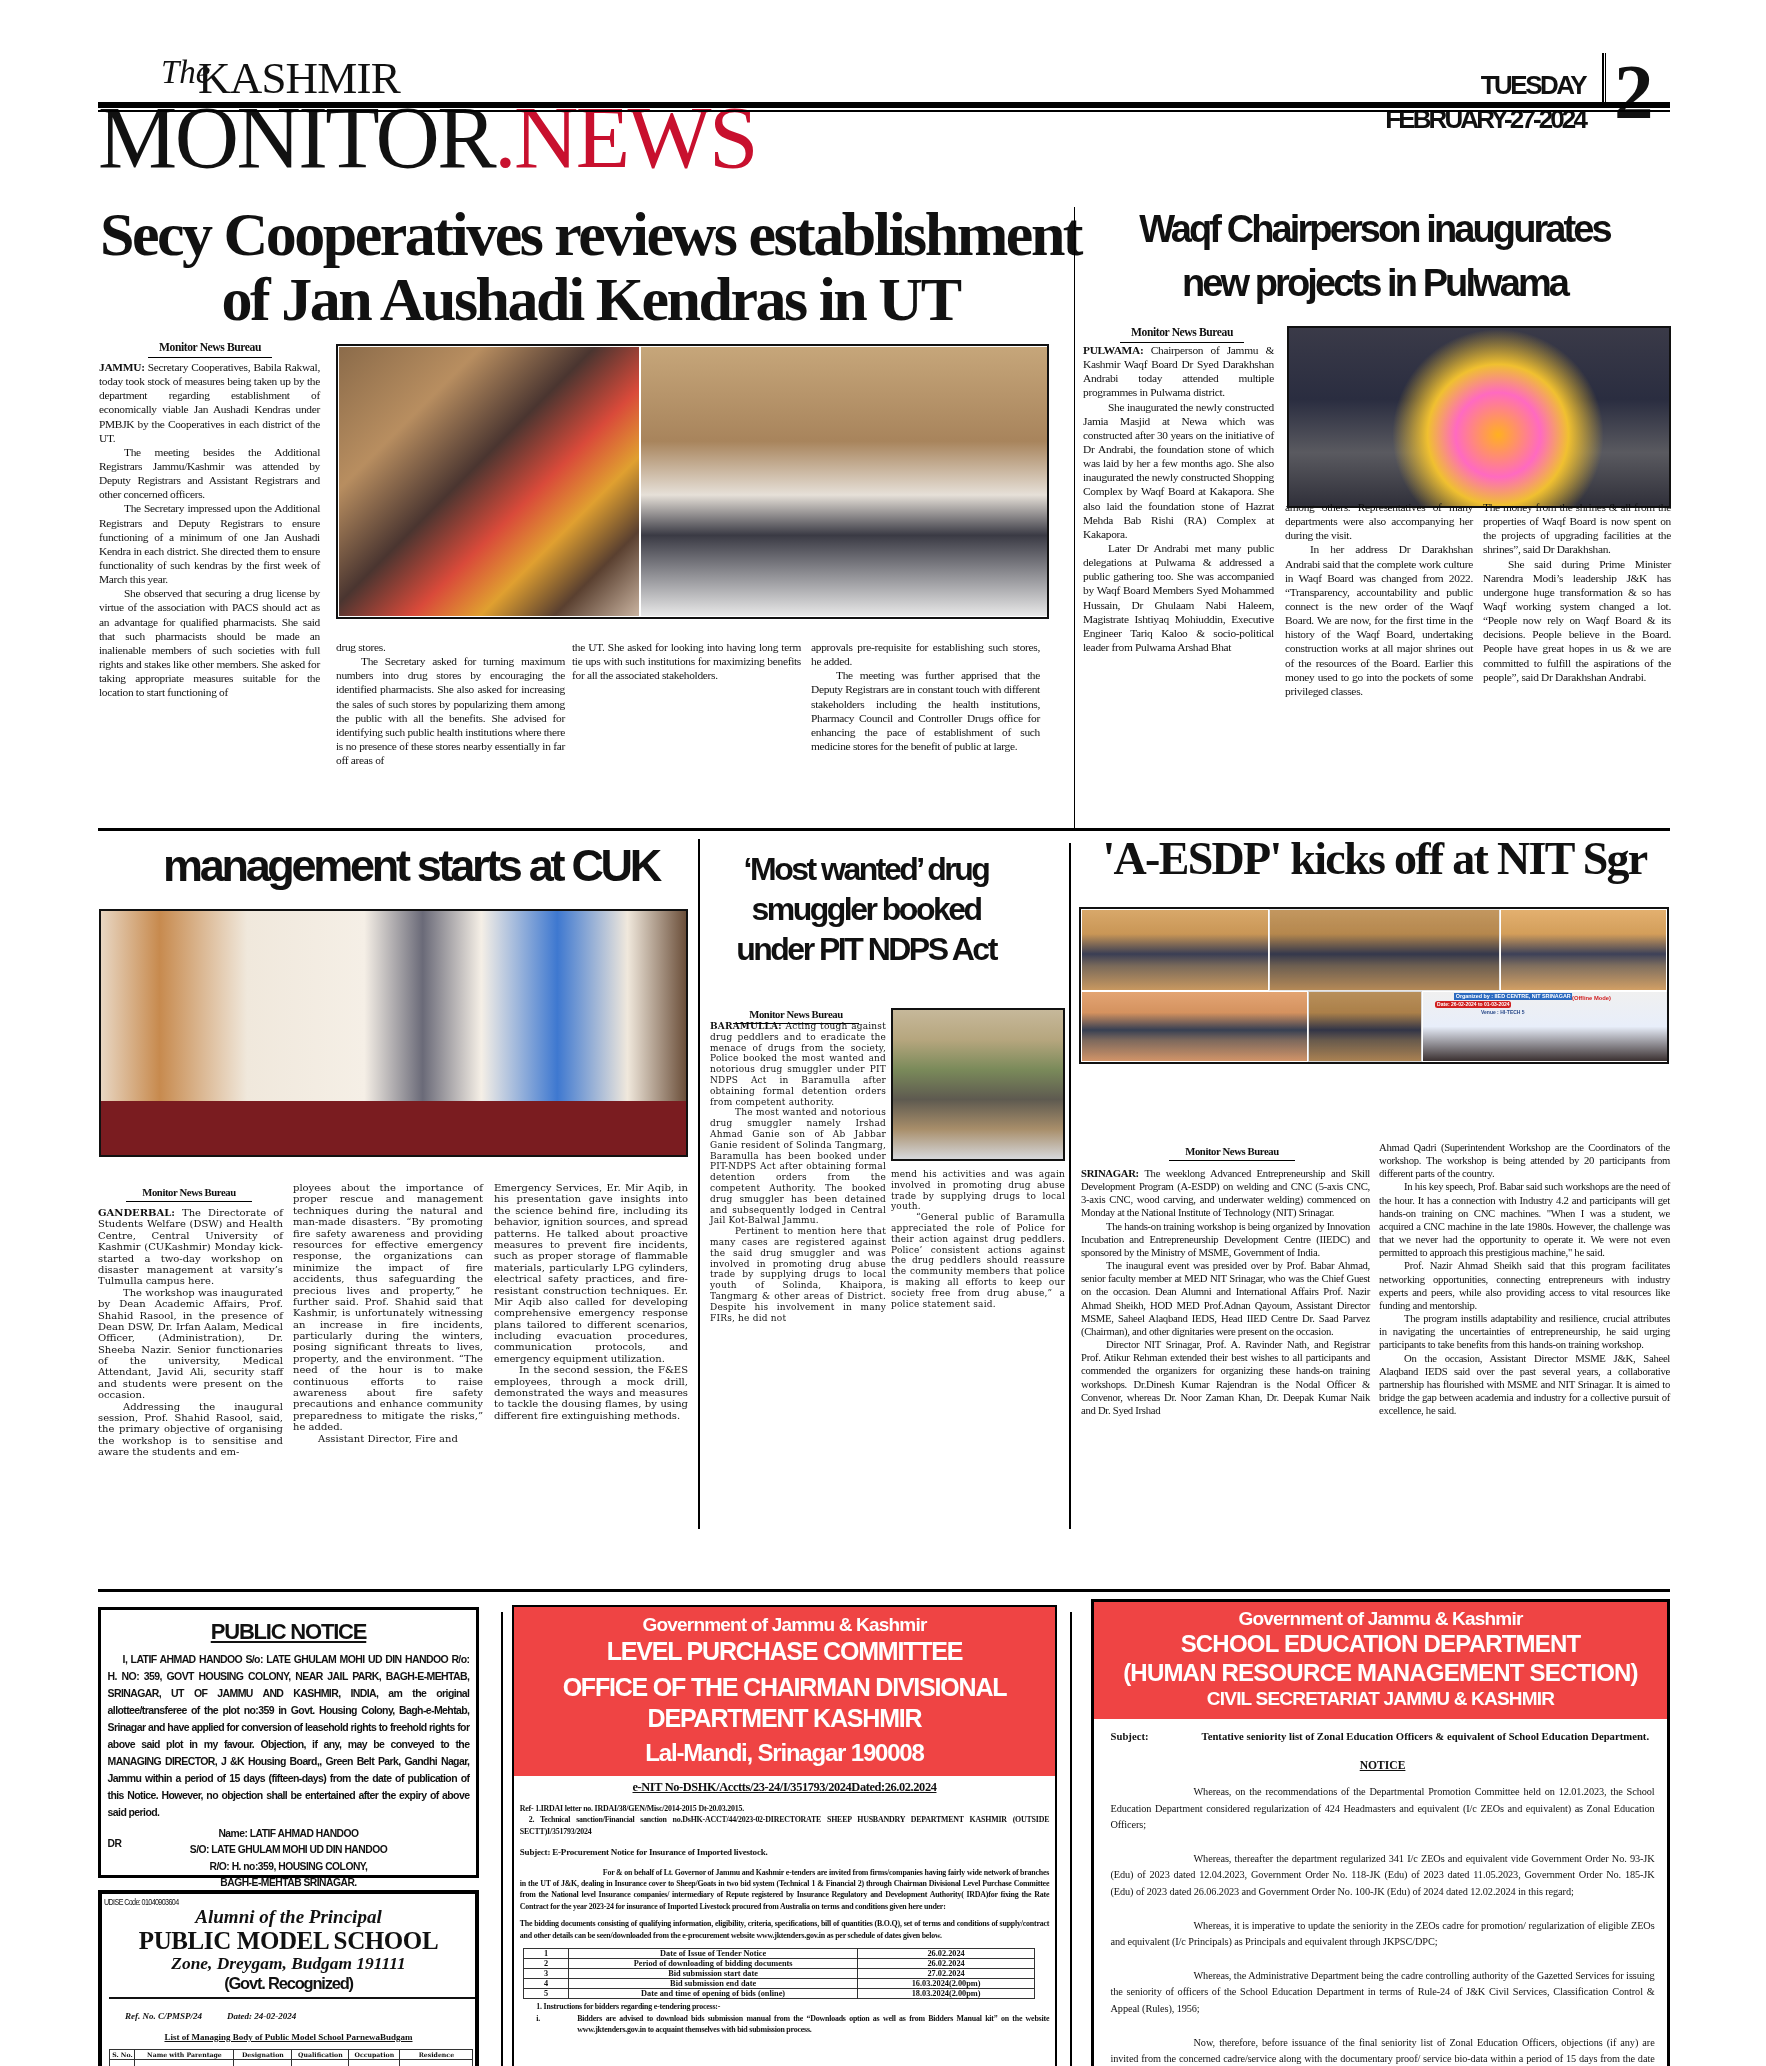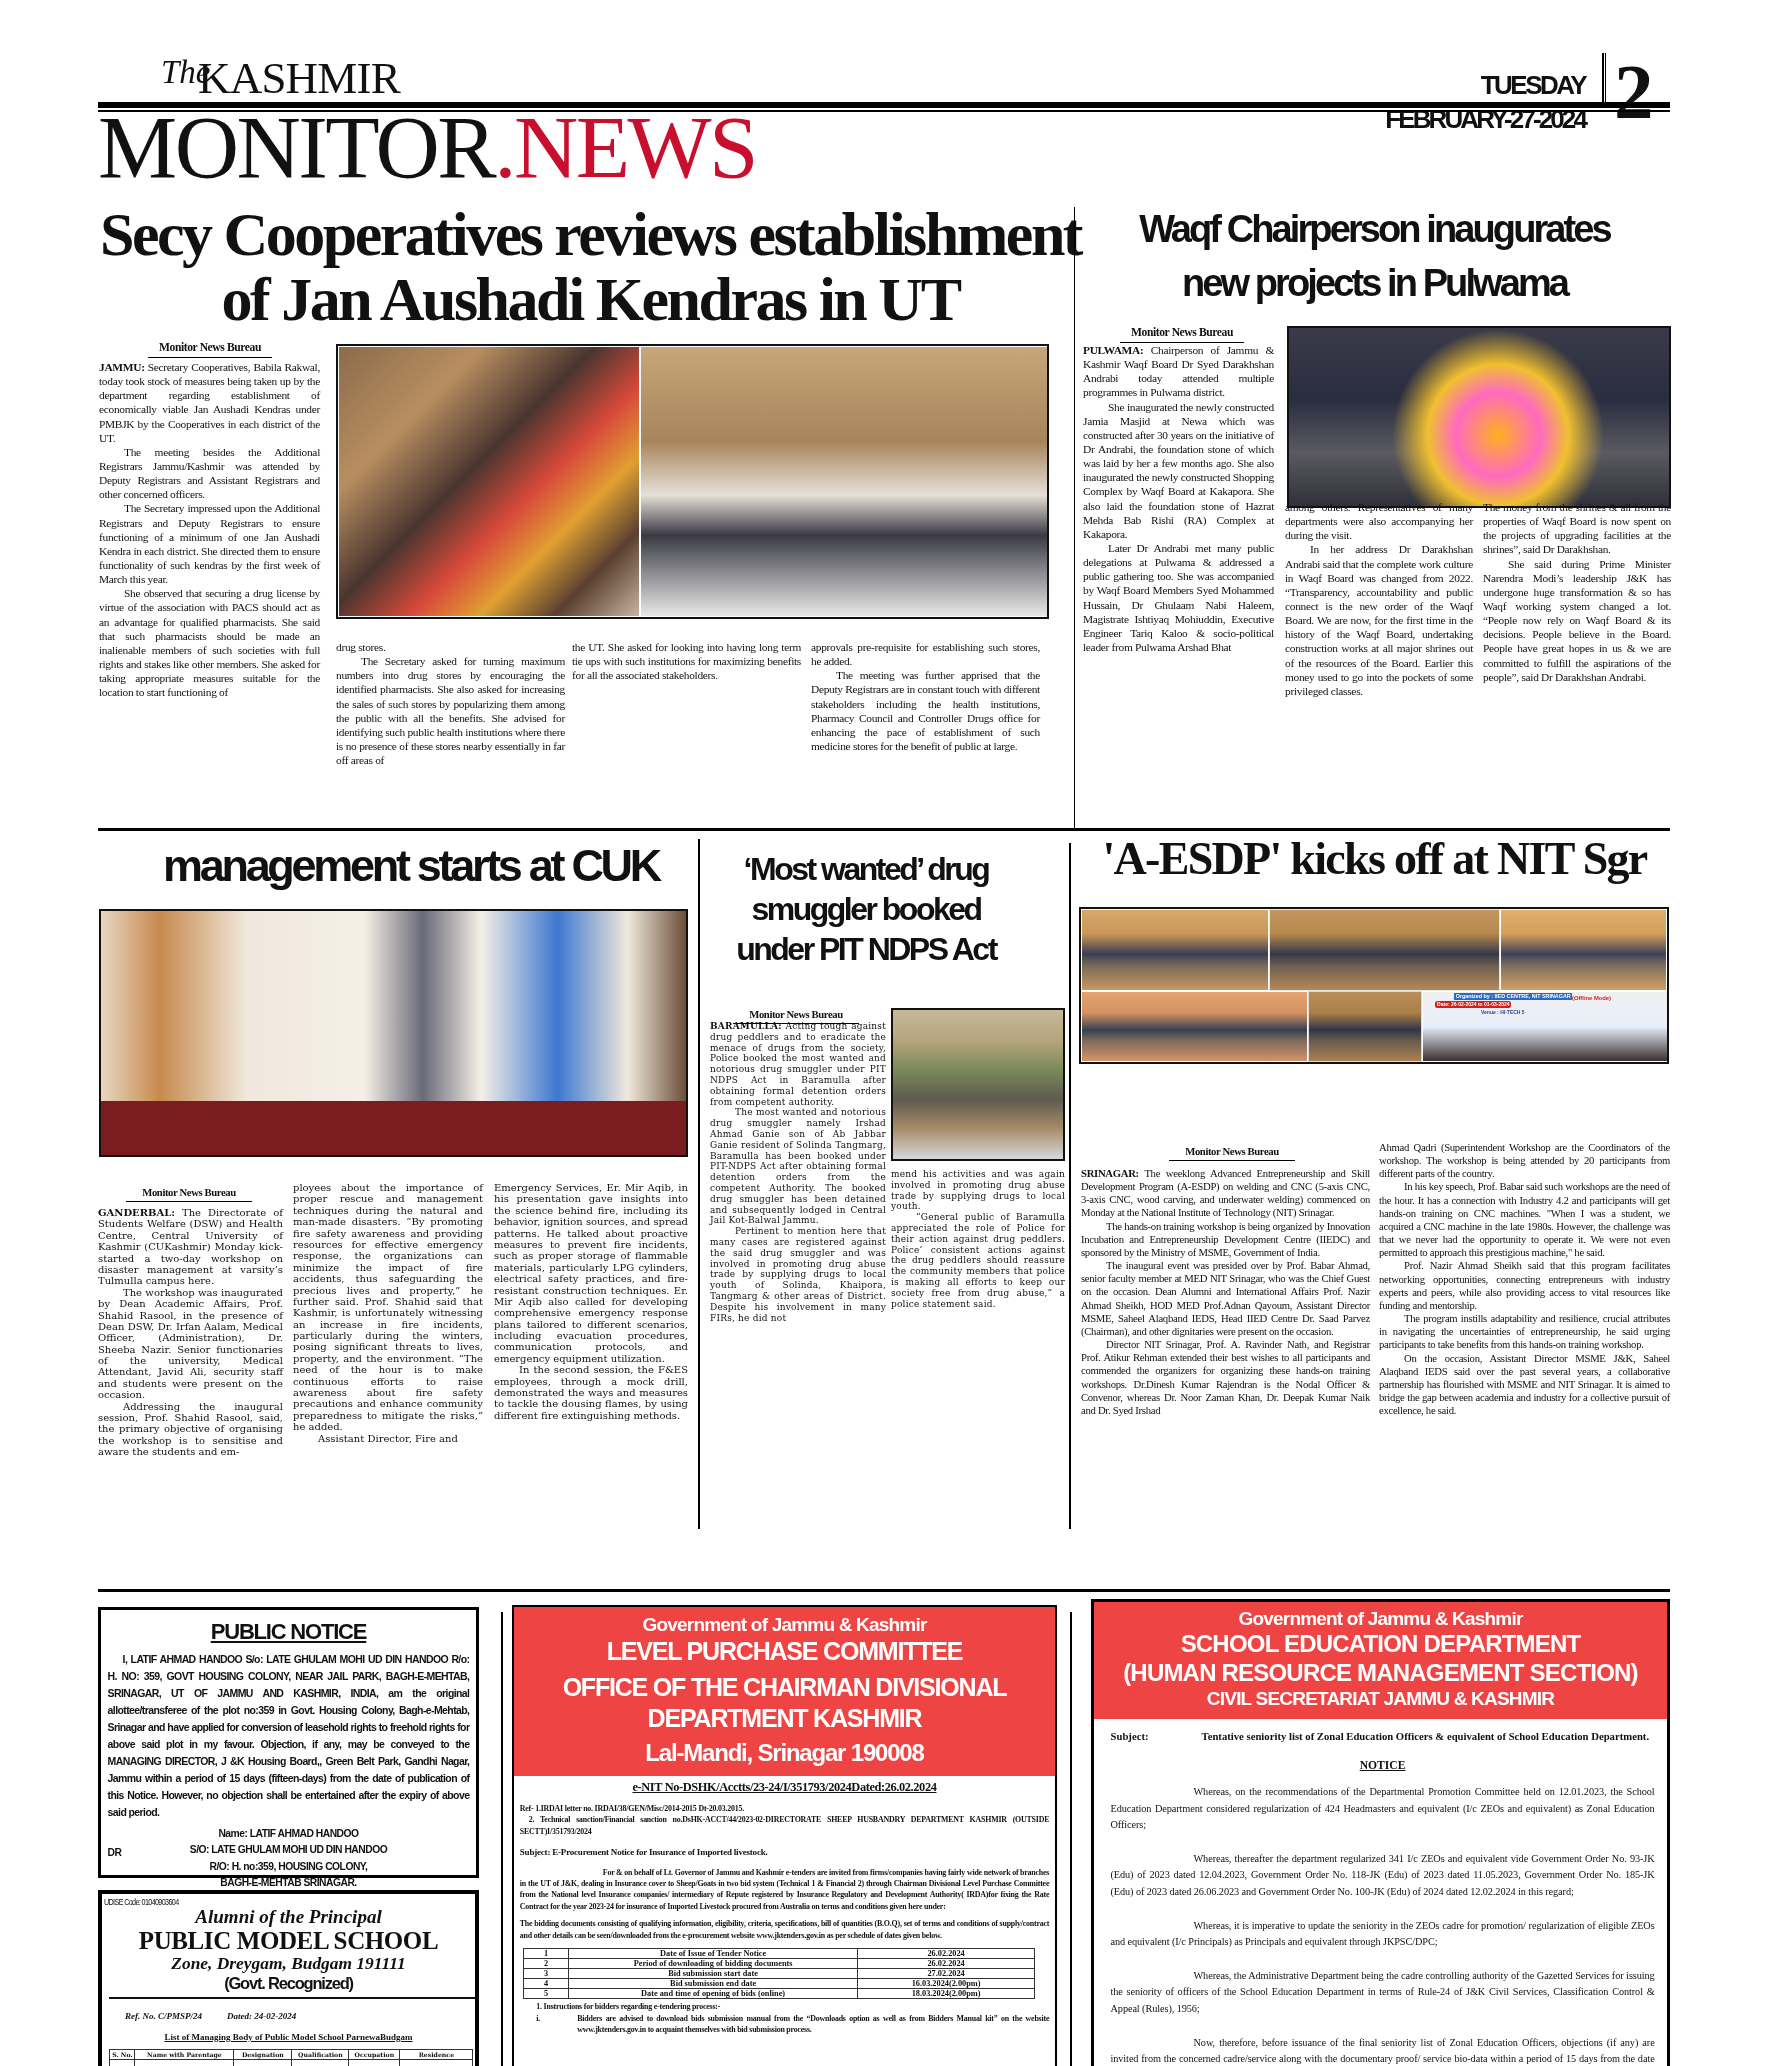--- a/index.html
+++ b/index.html
@@ -3,21 +3,21 @@
 <meta charset="utf-8">
 <style>
   * { box-sizing: border-box; margin: 0; padding: 0; }
   html, body { width: 1767px; height: 2587px; background: #ffffff; overflow: hidden; }
   body { position: relative; font-family: "Liberation Serif", serif; color: #111; }
   .abs { position: absolute; }
 
   
   .mast-the { left: 161px; top: 54px; font-size: 33px; font-style: italic; font-family: "Liberation Serif", serif; }
   .mast-kashmir { left: 198px; top: 52px; font-size: 45px; font-family: "Liberation Serif", serif; letter-spacing: -0.8px; }
-  .mast-monitor { left: 98px; top: 103px; font-size: 89px; line-height: 1; font-family: "Liberation Serif", serif; letter-spacing: -2.5px; }
+  .mast-monitor { left: 98px; top: 93px; font-size: 89px; line-height: 1; font-family: "Liberation Serif", serif; letter-spacing: -2.5px; }
   .mast-monitor .news { color: #c8102e; }
   .mast-page { left: 1614px; top: 50px; font-size: 83px; font-family: "Liberation Serif", serif; line-height: 1; }
 
   
   .hl-serif { font-family: "Liberation Serif", serif; font-weight: bold; text-align: center; line-height: 1.05; transform-origin: center; }
   .hl-sans { font-family: "Liberation Sans", sans-serif; font-weight: bold; text-align: center; line-height: 1.1; letter-spacing: -1.7px; }
 
   .byline { font-family: "Liberation Serif", serif; font-weight: bold; font-size: 11.6px; text-align: center; border-bottom: 1.7px double #000; padding-bottom: 2.5px; letter-spacing: -0.4px; }
 
   .body-text { font-family: "Liberation Serif", serif; font-size: 11.4px; line-height: 1.24; text-align: justify; hyphens: auto; letter-spacing: -0.3px; }
@@ -203,21 +203,21 @@
 
 <div class="abs notice-box" style="left:98px; top:1607px; width:381px; height:271px; border-width:3.3px; padding:9px 6.6px;">
   <div class="pn-title">PUBLIC NOTICE</div>
   <div class="pn-text" style="margin-top:5.8px; text-indent:15px;">I, LATIF AHMAD HANDOO S/o: LATE GHULAM MOHI UD DIN HANDOO R/o: H. NO: 359, GOVT HOUSING COLONY, NEAR JAIL PARK, BAGH-E-MEHTAB, SRINAGAR, UT OF JAMMU AND KASHMIR, INDIA, am the original allottee/transferee of the plot no:359 in Govt. Housing Colony, Bagh-e-Mehtab, Srinagar and have applied for conversion of leasehold rights to freehold rights for above said plot in my favour. Objection, if any, may be conveyed to the MANAGING DIRECTOR, J &amp;K Housing Board,, Green Belt Park, Gandhi Nagar, Jammu within a period of 15 days (fifteen-days) from the date of publication of this Notice. However, no objection shall be entertained after the expiry of above said period.</div>
   <div class="pn-sign" style="margin-top:5px;">
     <div>Name: LATIF AHMAD HANDOO</div>
     <div>S/O: LATE GHULAM MOHI UD DIN HANDOO</div>
     <div>R/O: H. no:359, HOUSING COLONY,</div>
     <div>BAGH-E-MEHTAB SRINAGAR.</div>
   </div>
-  <div class="abs pn-sign" style="left:6.6px; bottom:14px;">DR</div>
+  <div class="abs pn-sign" style="left:6.6px; bottom:23px;">DR</div>
 </div>
 
 <div class="abs notice-box" style="left:98px; top:1890px; width:381px; height:558px; border-width:4.1px;">
   <div style="position:absolute; left:1.7px; top:2.5px; font-family:'Liberation Sans',sans-serif; font-size:9px; letter-spacing:-0.8px; transform:scaleX(0.8); transform-origin:left;">UDISE Code: 01040903604</div>
   <div style="text-align:center; margin-top:12.4px; font-family:'Liberation Serif',serif; font-style:italic; font-weight:bold; font-size:19px;">Alumni of the Principal</div>
   <div style="text-align:center; font-family:'Liberation Serif',serif; font-weight:bold; font-size:25px; letter-spacing:-0.4px; line-height:1;">PUBLIC MODEL SCHOOL</div>
   <div style="text-align:center; font-family:'Liberation Serif',serif; font-style:italic; font-weight:bold; font-size:17.4px;">Zone, Dreygam, Budgam 191111</div>
   <div style="text-align:center; font-family:'Liberation Sans',sans-serif; font-weight:bold; font-size:16.5px; letter-spacing:-1.2px;">(Govt. Recognized)</div>
   <div style="margin:3.3px 0 0 6.6px; height:2.1px; background:#111;"></div>
   <div style="display:flex; gap:25px; margin:12.4px 0 0 23px; font-family:'Liberation Serif',serif; font-style:italic; font-weight:bold; font-size:9px;">

